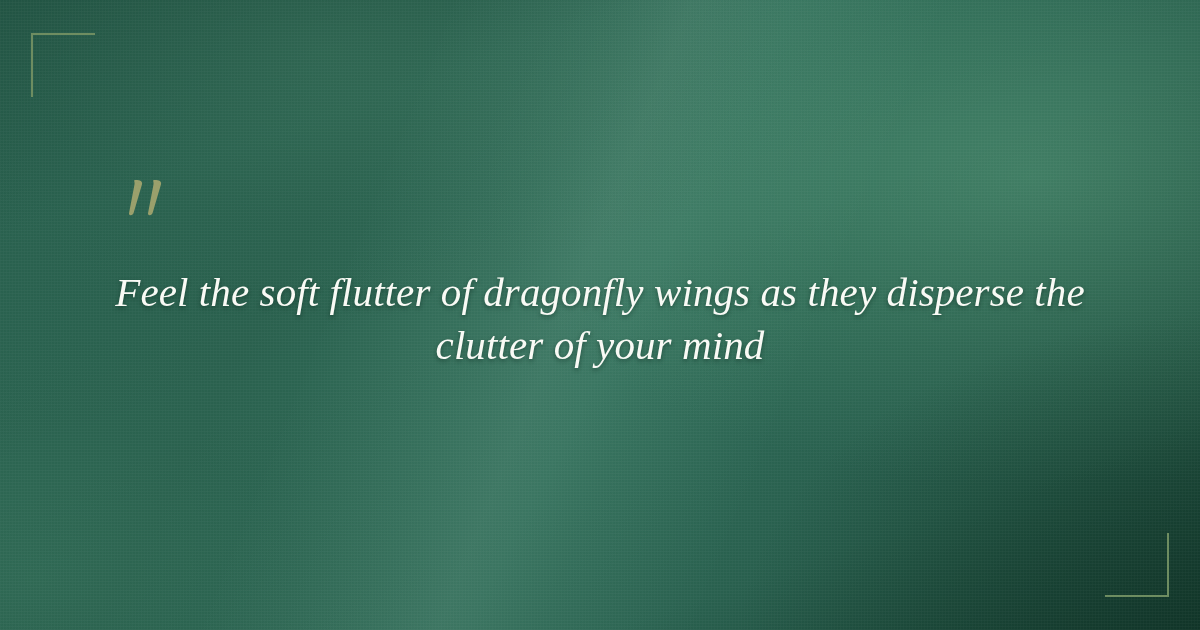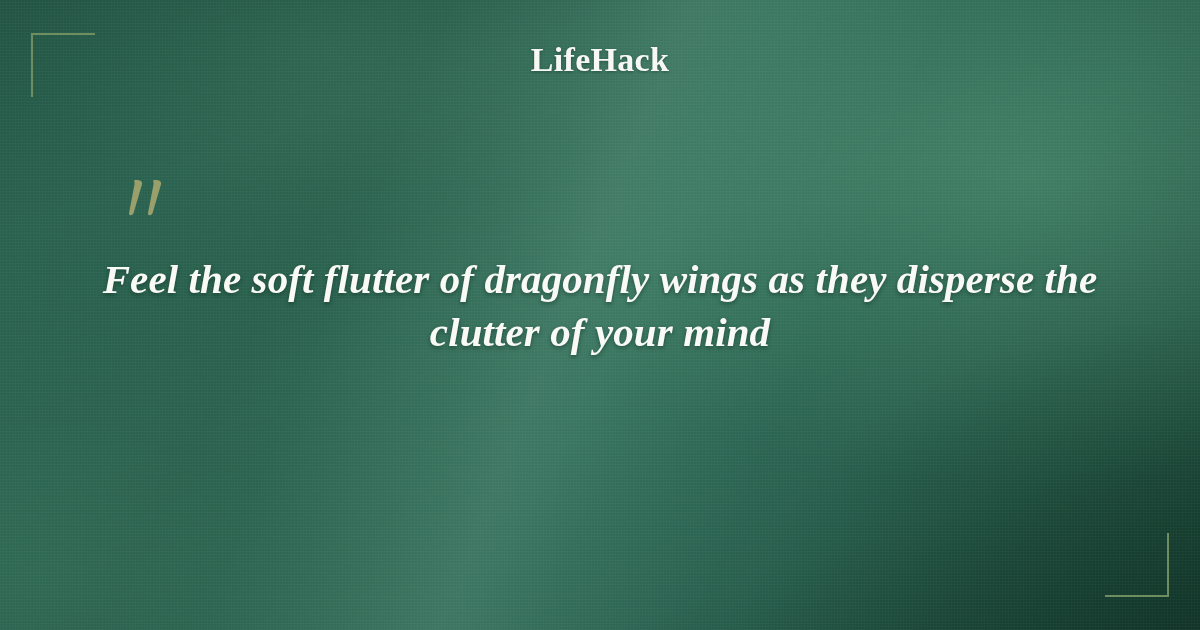--- a/index.html
+++ b/index.html
@@ -152,26 +152,26 @@
     left: 128px;
     top: 0;
     width: 60px;
     height: 58px;
   }
   .quote-mark svg { display: block; overflow: visible; }
 
   .quote-text {
     position: absolute;
     left: 100px;
-    top: 75px;
+    top: 88px;
     width: 1000px;
     text-align: center;
     font-family: "Liberation Serif", "DejaVu Serif", serif;
     font-style: italic;
-    font-weight: 700;
+    font-weight: 400;
     font-size: 41px;
     line-height: 1.29;
     color: #f9faf5;
     text-shadow: 0 2px 4px rgba(9,38,28,.48);
     letter-spacing: .1px;
   }
 </style>
 </head>
 <body>
 
@@ -182,23 +182,20 @@
   <div class="bg-glow-b"></div>
   <div class="bg-glow-c"></div>
   <div class="bg-shade-br"></div>
   <div class="bg-shade-tl"></div>
   <div class="bg-streak"></div>
   <div class="bg-noise"></div>
 
   <div class="corner corner-tl"></div>
   <div class="corner corner-br"></div>
 
-  <div class="brand">
-    <span class="brand-text">LifeHack</span>
-  </div>
 
   <div class="quote-block">
 
     <div class="quote-mark">
       <svg width="60" height="58" viewBox="0 0 60 58" aria-hidden="true">
         <path d="M6 2 C10.6 2 13.4 3.2 13.0 6.6 L9.2 34.5 C9.0 36.2 8.0 37.2 6.6 37.2 C5.2 37.2 4.4 36.1 4.6 34.4 L5.5 6.4 C5.6 3.4 3.2 2 6 2 Z" fill="#9aa06c" transform="translate(2,0) skewX(-9)"></path>
         <path d="M25 2 C29.6 2 32.4 3.2 32.0 6.6 L28.2 34.5 C28.0 36.2 27.0 37.2 25.6 37.2 C24.2 37.2 23.4 36.1 23.6 34.4 L24.5 6.4 C24.6 3.4 22.2 2 25 2 Z" fill="#9aa06c" transform="translate(2,0) skewX(-9)"></path>
       </svg>
     </div>
 

